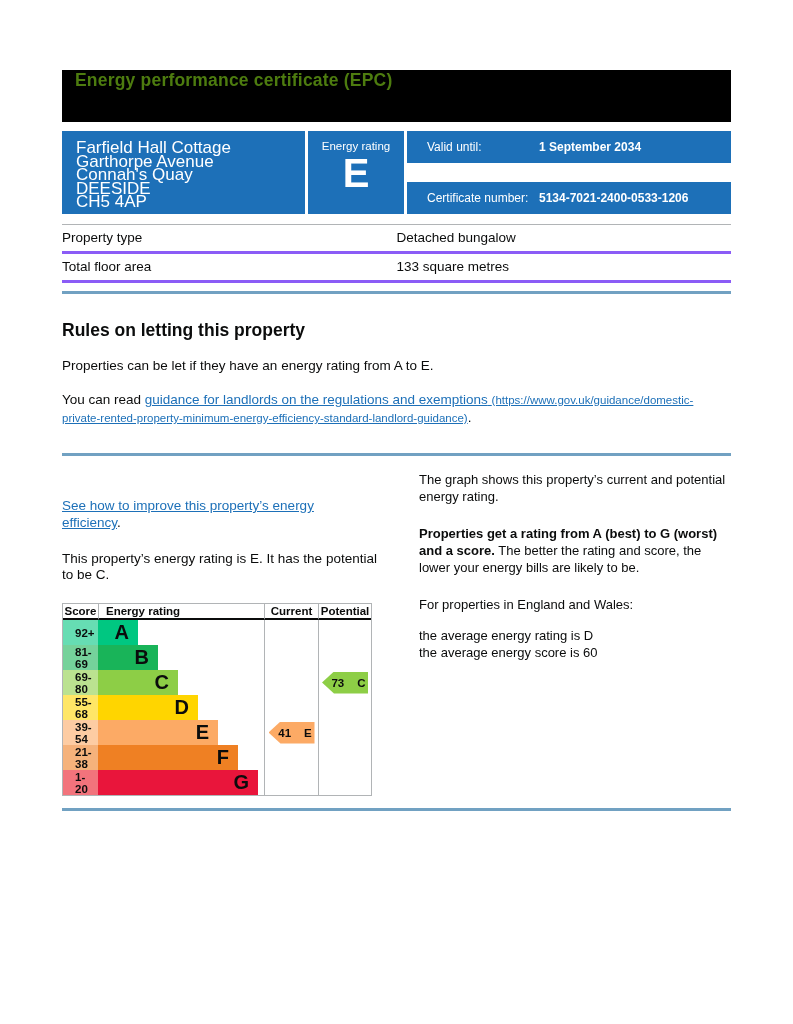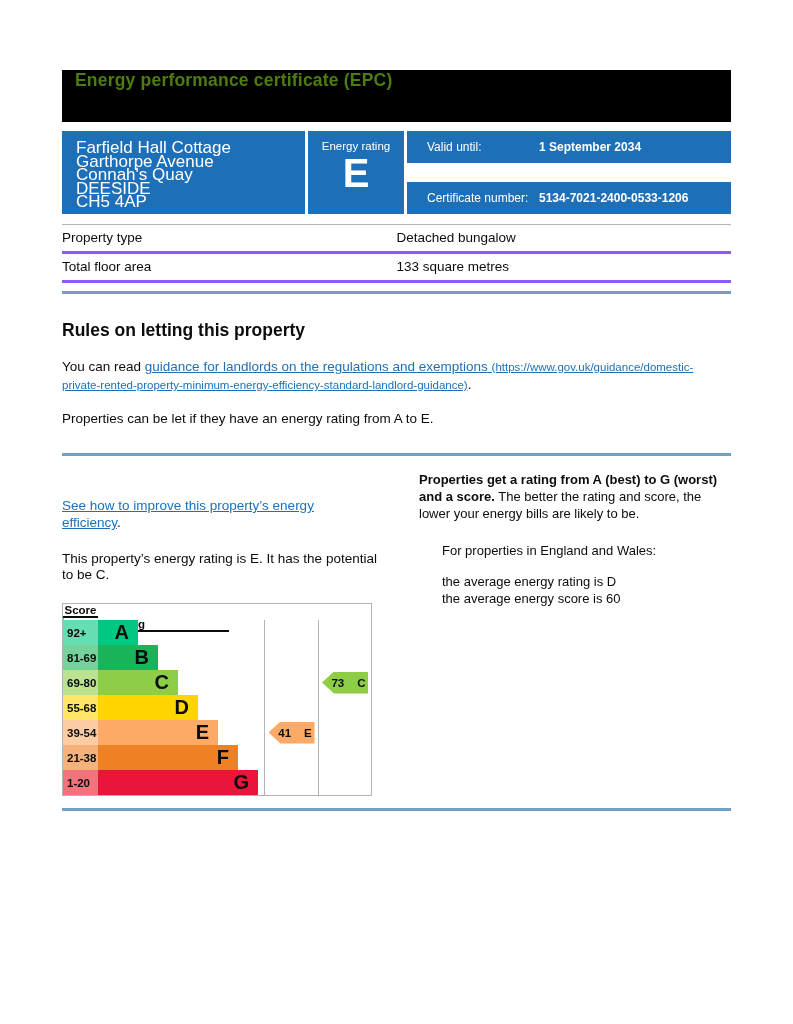--- a/index.html
+++ b/index.html
@@ -43,38 +43,38 @@
   a { color:#1d70b8; text-decoration:underline; }
   .link-url { font-size:11.5px; }
   .rule-before-rating { margin-top:26px; }
 
   
   .two-col { display:flex; margin-top:15px; }
   .col-left { width:340px; }
   .col-right { width:312px; margin-left:17px; font-size:13px; line-height:17px; }
   .rating-intro { margin-top:20px; max-width:320px; }
   .improve-link-p { margin-top:26px; max-width:300px; line-height:17px; }
-  .col-right p + p { margin-top:20px;margin-left:23px; }
+  .col-right p + p { margin-top:20px; }
   .col-right .avg-lines { margin-top:14px; }
 
   
   .epc-chart { margin-top:20px; width:310px; border:1px solid #b1b4b6; font-size:11.5px; }
   .chart-row { display:flex; height:25px; }
-  .chart-row.hdr { height:16px; font-weight:bold;flex-direction:column; }
+  .chart-row.hdr { height:16px; font-weight:bold; }
   .c-score { width:35px; }
   .c-band  { width:166px; }
   .c-cur   { width:54px; border-left:1px solid #b1b4b6; }
   .c-pot   { width:53px; border-left:1px solid #b1b4b6; }
   .hdr .c-score { display:flex; align-items:center; justify-content:center;
                   border-bottom:2px solid #0b0c0c; }
   .hdr .c-band { display:flex; align-items:center; padding-left:7px;
                  border-left:1px solid #b1b4b6; border-bottom:2px solid #0b0c0c; }
   .hdr .c-cur, .hdr .c-pot { display:flex; align-items:center; justify-content:center;
                  border-bottom:2px solid #0b0c0c; }
-  .band-row .c-score { display:flex; align-items:center; padding-left:4px; font-weight:bold; }
+  .band-row .c-score { display:flex; align-items:center; padding-left:12px; font-weight:bold; }
   .band-row .c-cur, .band-row .c-pot { display:flex; align-items:center; justify-content:center; }
   .bar { height:25px; display:flex; align-items:center; justify-content:flex-end;
          padding-right:9px; font-size:20px; font-weight:bold; color:#0b0c0c; }
   .bar-0 { width:40px; }  .bar-1 { width:60px; }  .bar-2 { width:80px; }
   .bar-3 { width:100px; } .bar-4 { width:120px; } .bar-5 { width:140px; }
   .bar-6 { width:160px; }
   .epc-arrow { width:46px; height:22px;
                clip-path:polygon(0 50%, 26% 0, 100% 0, 100% 100%, 26% 100%);
                display:flex; align-items:center; justify-content:center; gap:13px;
                font-weight:bold; font-size:11.5px; padding-left:7px; color:#0b0c0c; }
@@ -123,22 +123,22 @@
       <tr>
         <td>Total floor area</td>
         <td class="val">133 square metres</td>
       </tr>
     </tbody>
   </table>
 
   <hr class="blue rule-after-table">
 
   <h2 class="rules-heading">Rules on letting this property</h2>
+  <p class="body-text rules-p1">Properties can be let if they have an energy rating from A to E.</p>
   <p class="body-text rules-p2"><span>You can read </span><a href="#"><span>guidance for landlords on the regulations and exemptions</span> <span class="link-url">(https://www.gov.uk/guidance/domestic-private-rented-property-minimum-energy-efficiency-standard-landlord-guidance)</span></a><span>.</span></p>
-  <p class="body-text rules-p1">Properties can be let if they have an energy rating from A to E.</p>
 
   <hr class="blue rule-before-rating">
 
   <div class="two-col">
     <div class="col-left">
       <p class="body-text improve-link-p"><a href="#">See how to improve this property’s energy efficiency</a><span>.</span></p>
       <p class="body-text rating-intro">This property’s energy rating is E. It has the potential to be C.</p>
 
       <div class="epc-chart">
         <div class="chart-row hdr">
@@ -211,20 +211,21 @@
           <div class="c-band">
               <div class="bar bar-6" style="background: rgb(233, 21, 59);">G</div>
             </div>
           <div class="c-cur"></div>
           <div class="c-pot"></div>
         </div>
       </div>
     </div>
 
     <div class="col-right">
+      <p>The graph shows this property’s current and potential energy rating.</p>
       <p><strong>Properties get a rating from A (best) to G (worst) and a score.</strong><span> The better the rating and score, the lower your energy bills are likely to be.</span></p>
       <p>For properties in England and Wales:</p>
       <p class="avg-lines">
         <span>the average energy rating is D</span><br>
         <span>the average energy score is 60</span>
       </p>
     </div>
   </div>
 
   <hr class="blue rule-bottom">

